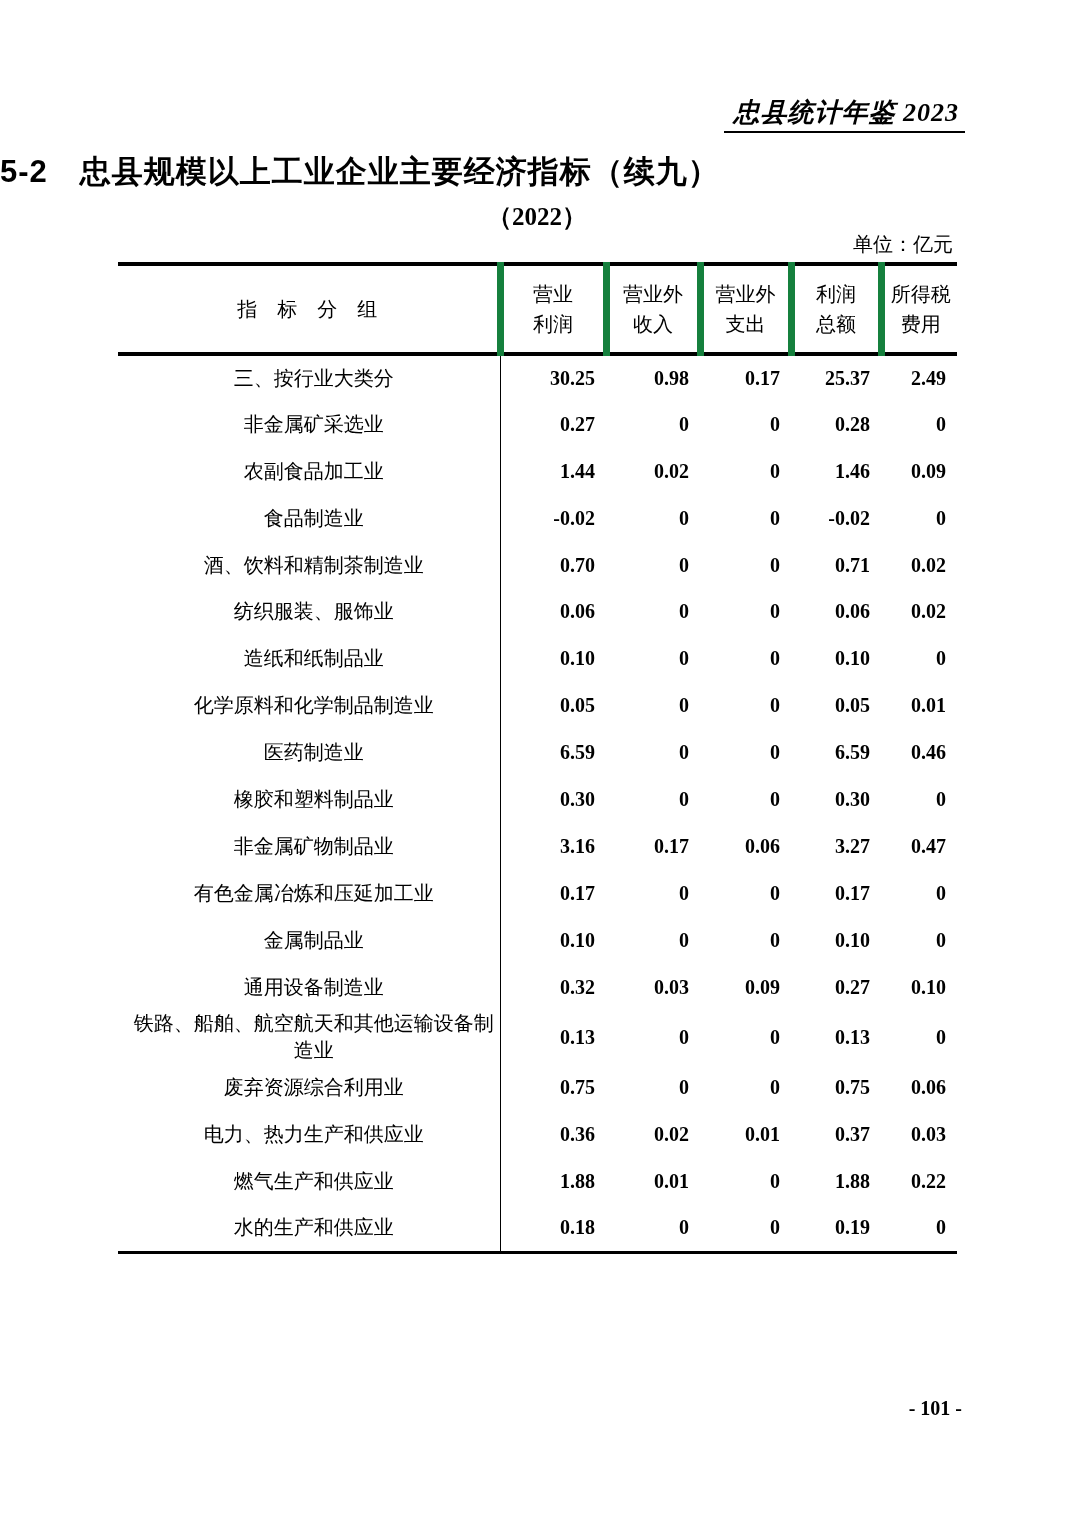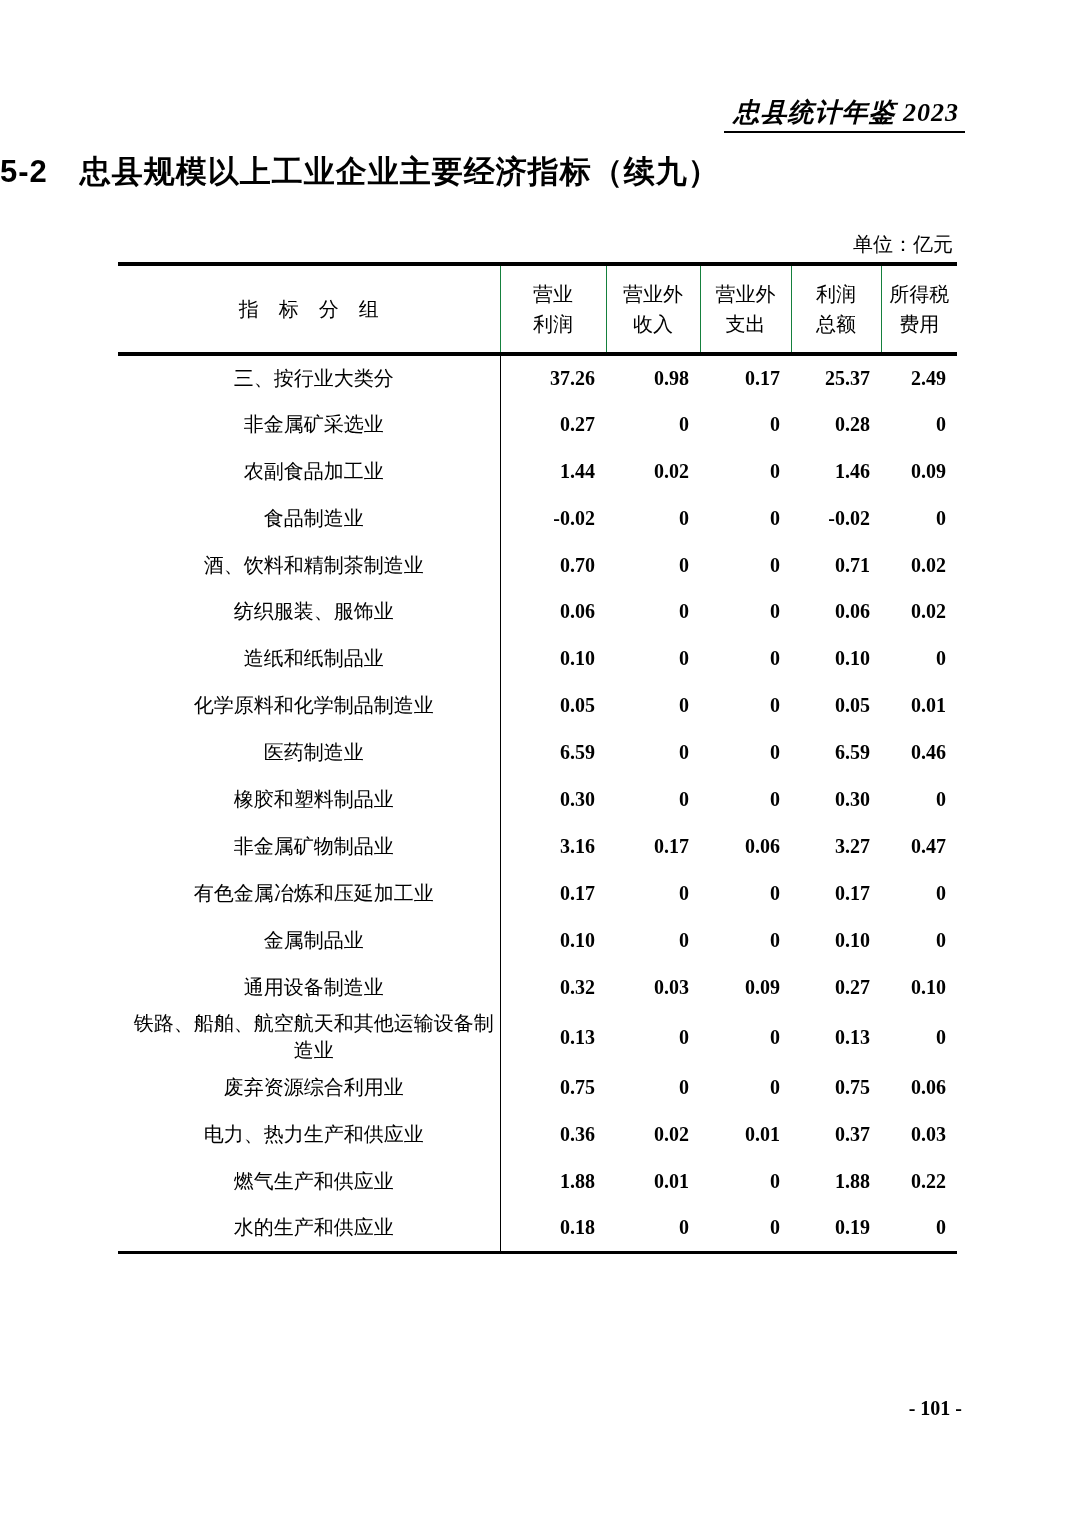--- a/index.html
+++ b/index.html
@@ -70,21 +70,21 @@
   }
   thead th {
     height: 90px;
     font-family: "Liberation Sans", sans-serif;
     font-weight: normal;
     font-size: 20px;
     text-align: center;
     vertical-align: middle;
     border-bottom: 4px solid #000;
   }
-  thead th + th { border-left: 1px solid #15803d; }
+  thead th + th { border-left: 7px solid #15803d; }
   thead .h-line { display: block; line-height: 30px; }
   tbody td {
     height: 46.9px;
     font-size: 20px;
     vertical-align: middle;
   }
   tbody td.label {
     text-align: center;
     padding-left: 10px;
     border-right: 1px solid #000;
@@ -107,20 +107,21 @@
 </style>
 </head>
 <body>
 
 <div class="sheet">
 
   <div class="running-header">忠县统计年鉴 2023</div>
 
   <div class="page-title">5-2　忠县规模以上工业企业主要经济指标（续九）</div>
 
+  <div class="page-subtitle">（2022）</div>
 
   <div class="unit-note">单位：亿元</div>
 
   <table class="stat-table">
     <colgroup>
       <col style="width:382px">
       <col style="width:106px">
       <col style="width:94px">
       <col style="width:91px">
       <col style="width:90px">
@@ -147,21 +148,21 @@
         </th>
         <th>
           <span class="h-line">所得税</span>
           <span class="h-line">费用</span>
         </th>
       </tr>
     </thead>
     <tbody>
         <tr>
           <td class="label">三、按行业大类分</td>
-          <td class="num">37.26</td>
+          <td class="num">30.25</td>
           <td class="num">0.98</td>
           <td class="num">0.17</td>
           <td class="num">25.37</td>
           <td class="num">2.49</td>
         </tr>
         <tr>
           <td class="label">非金属矿采选业</td>
           <td class="num">0.27</td>
           <td class="num">0</td>
           <td class="num">0</td>

